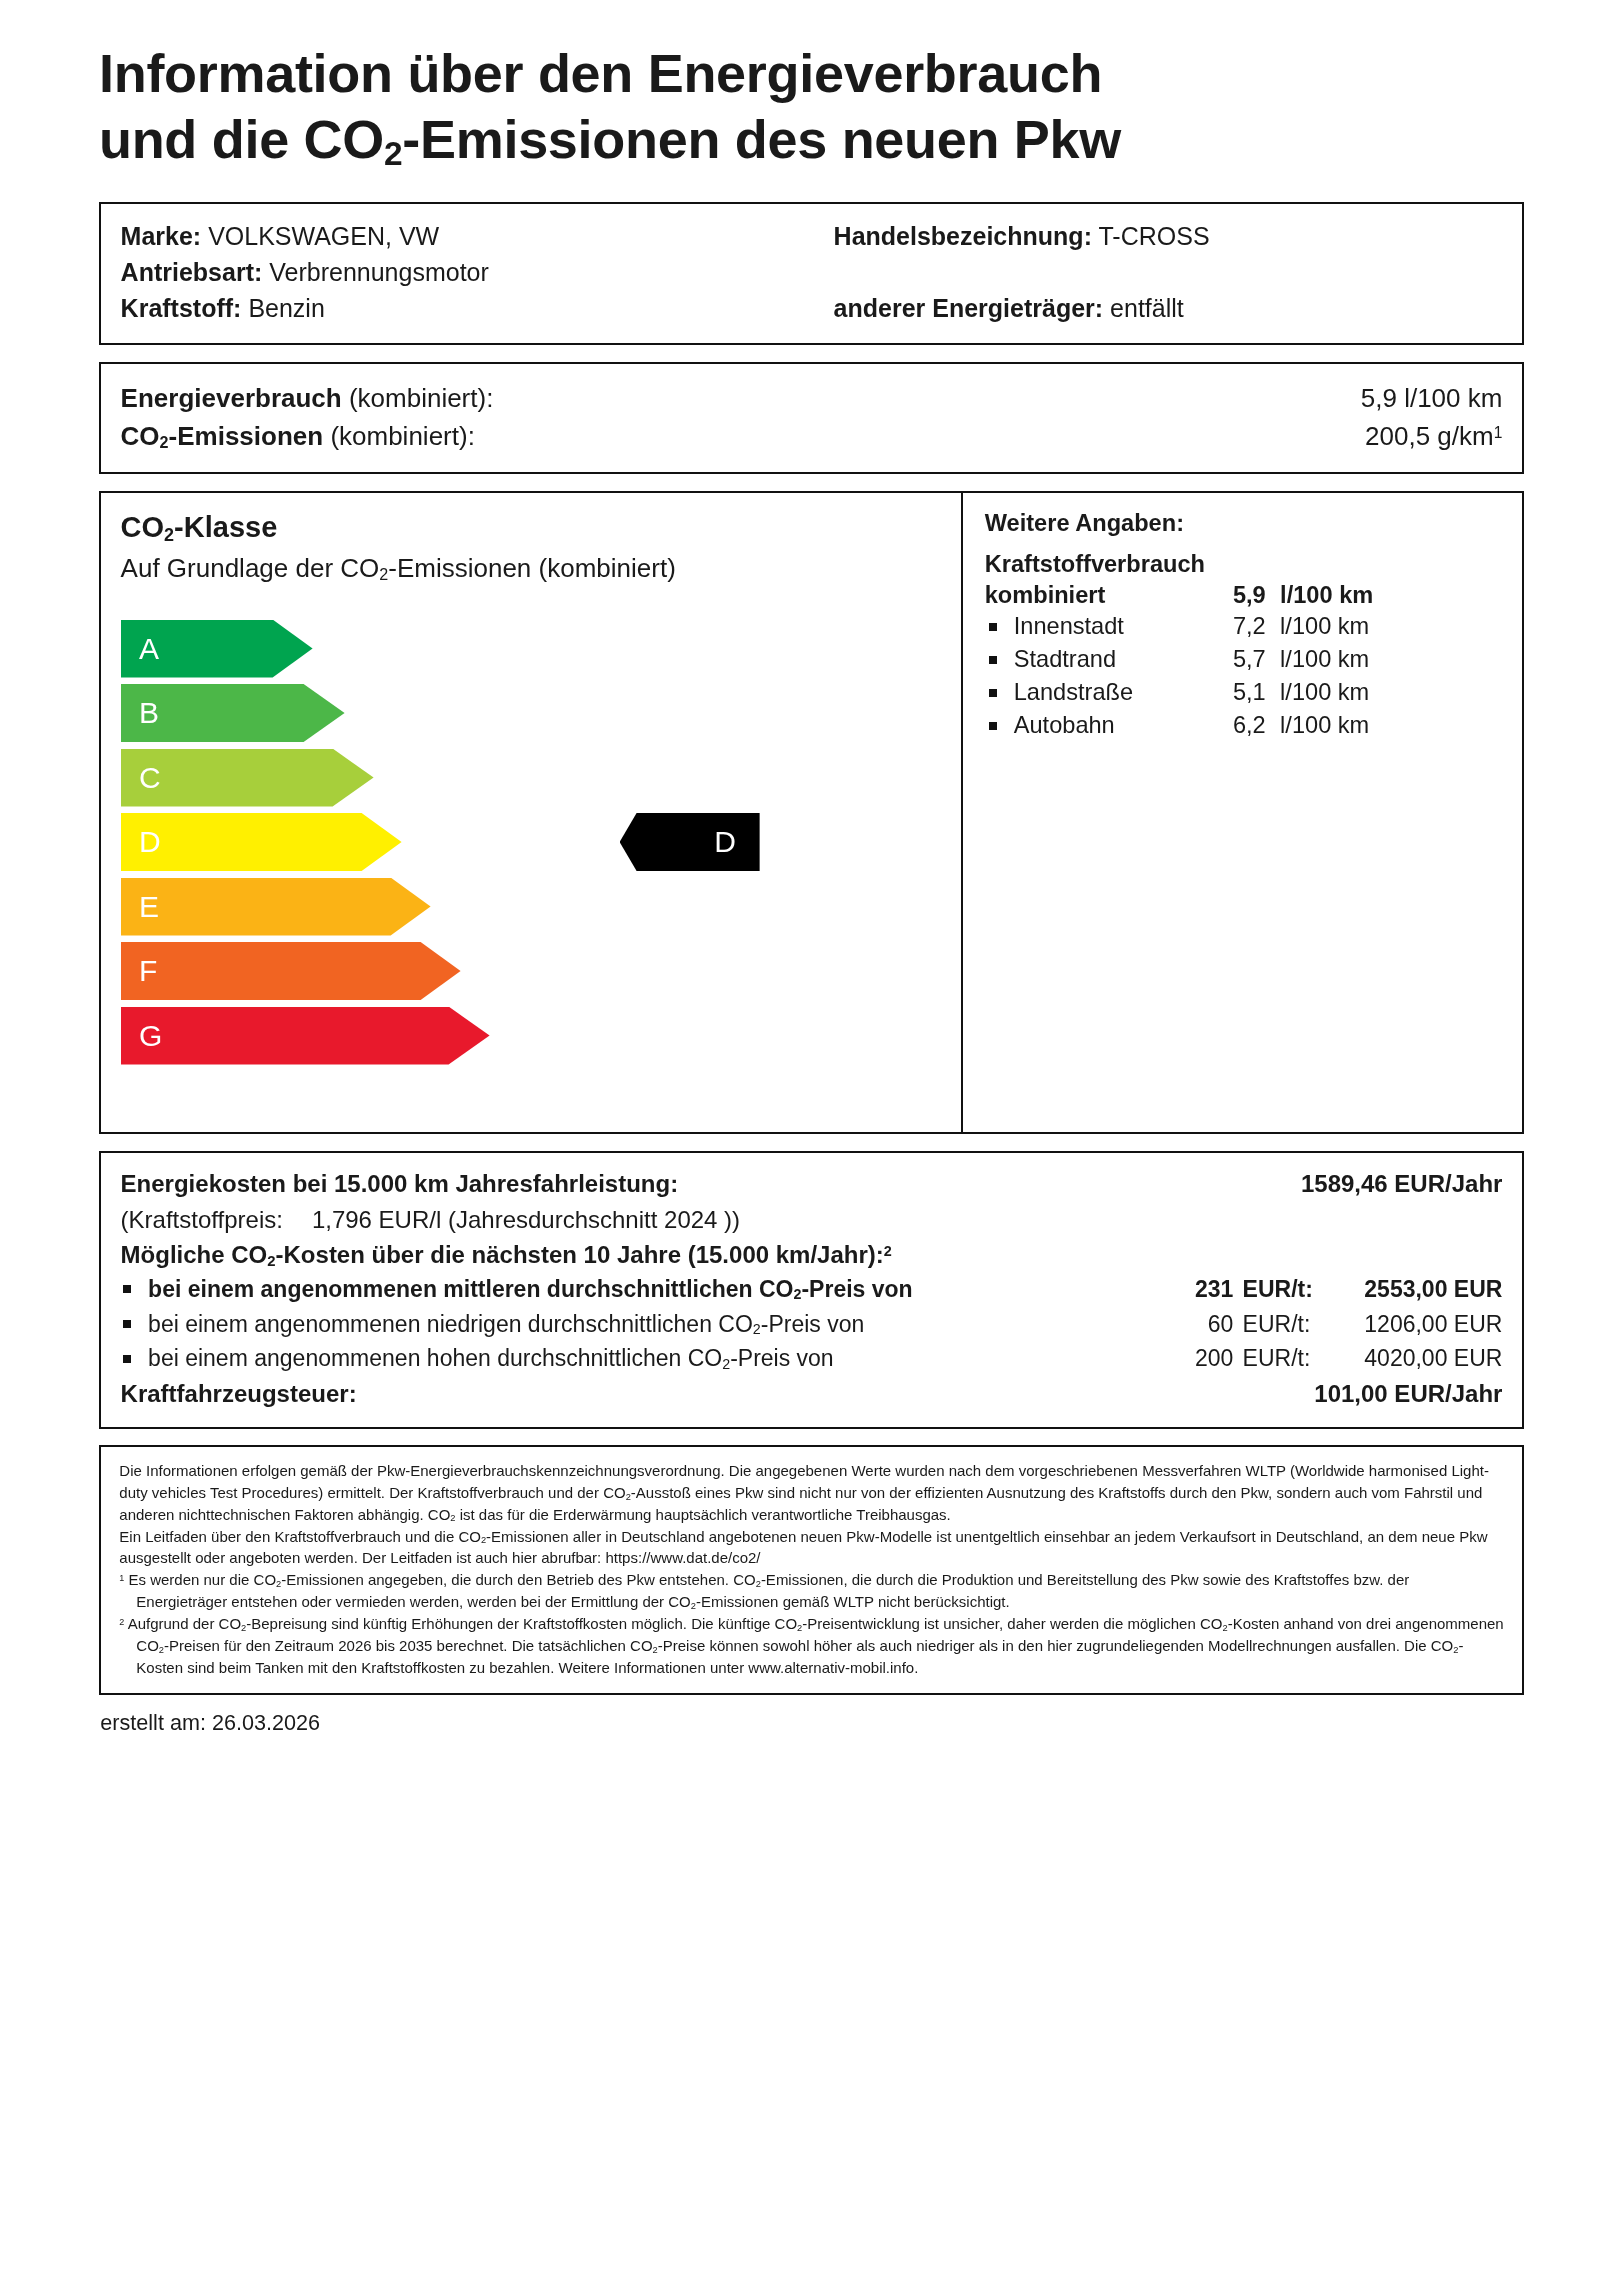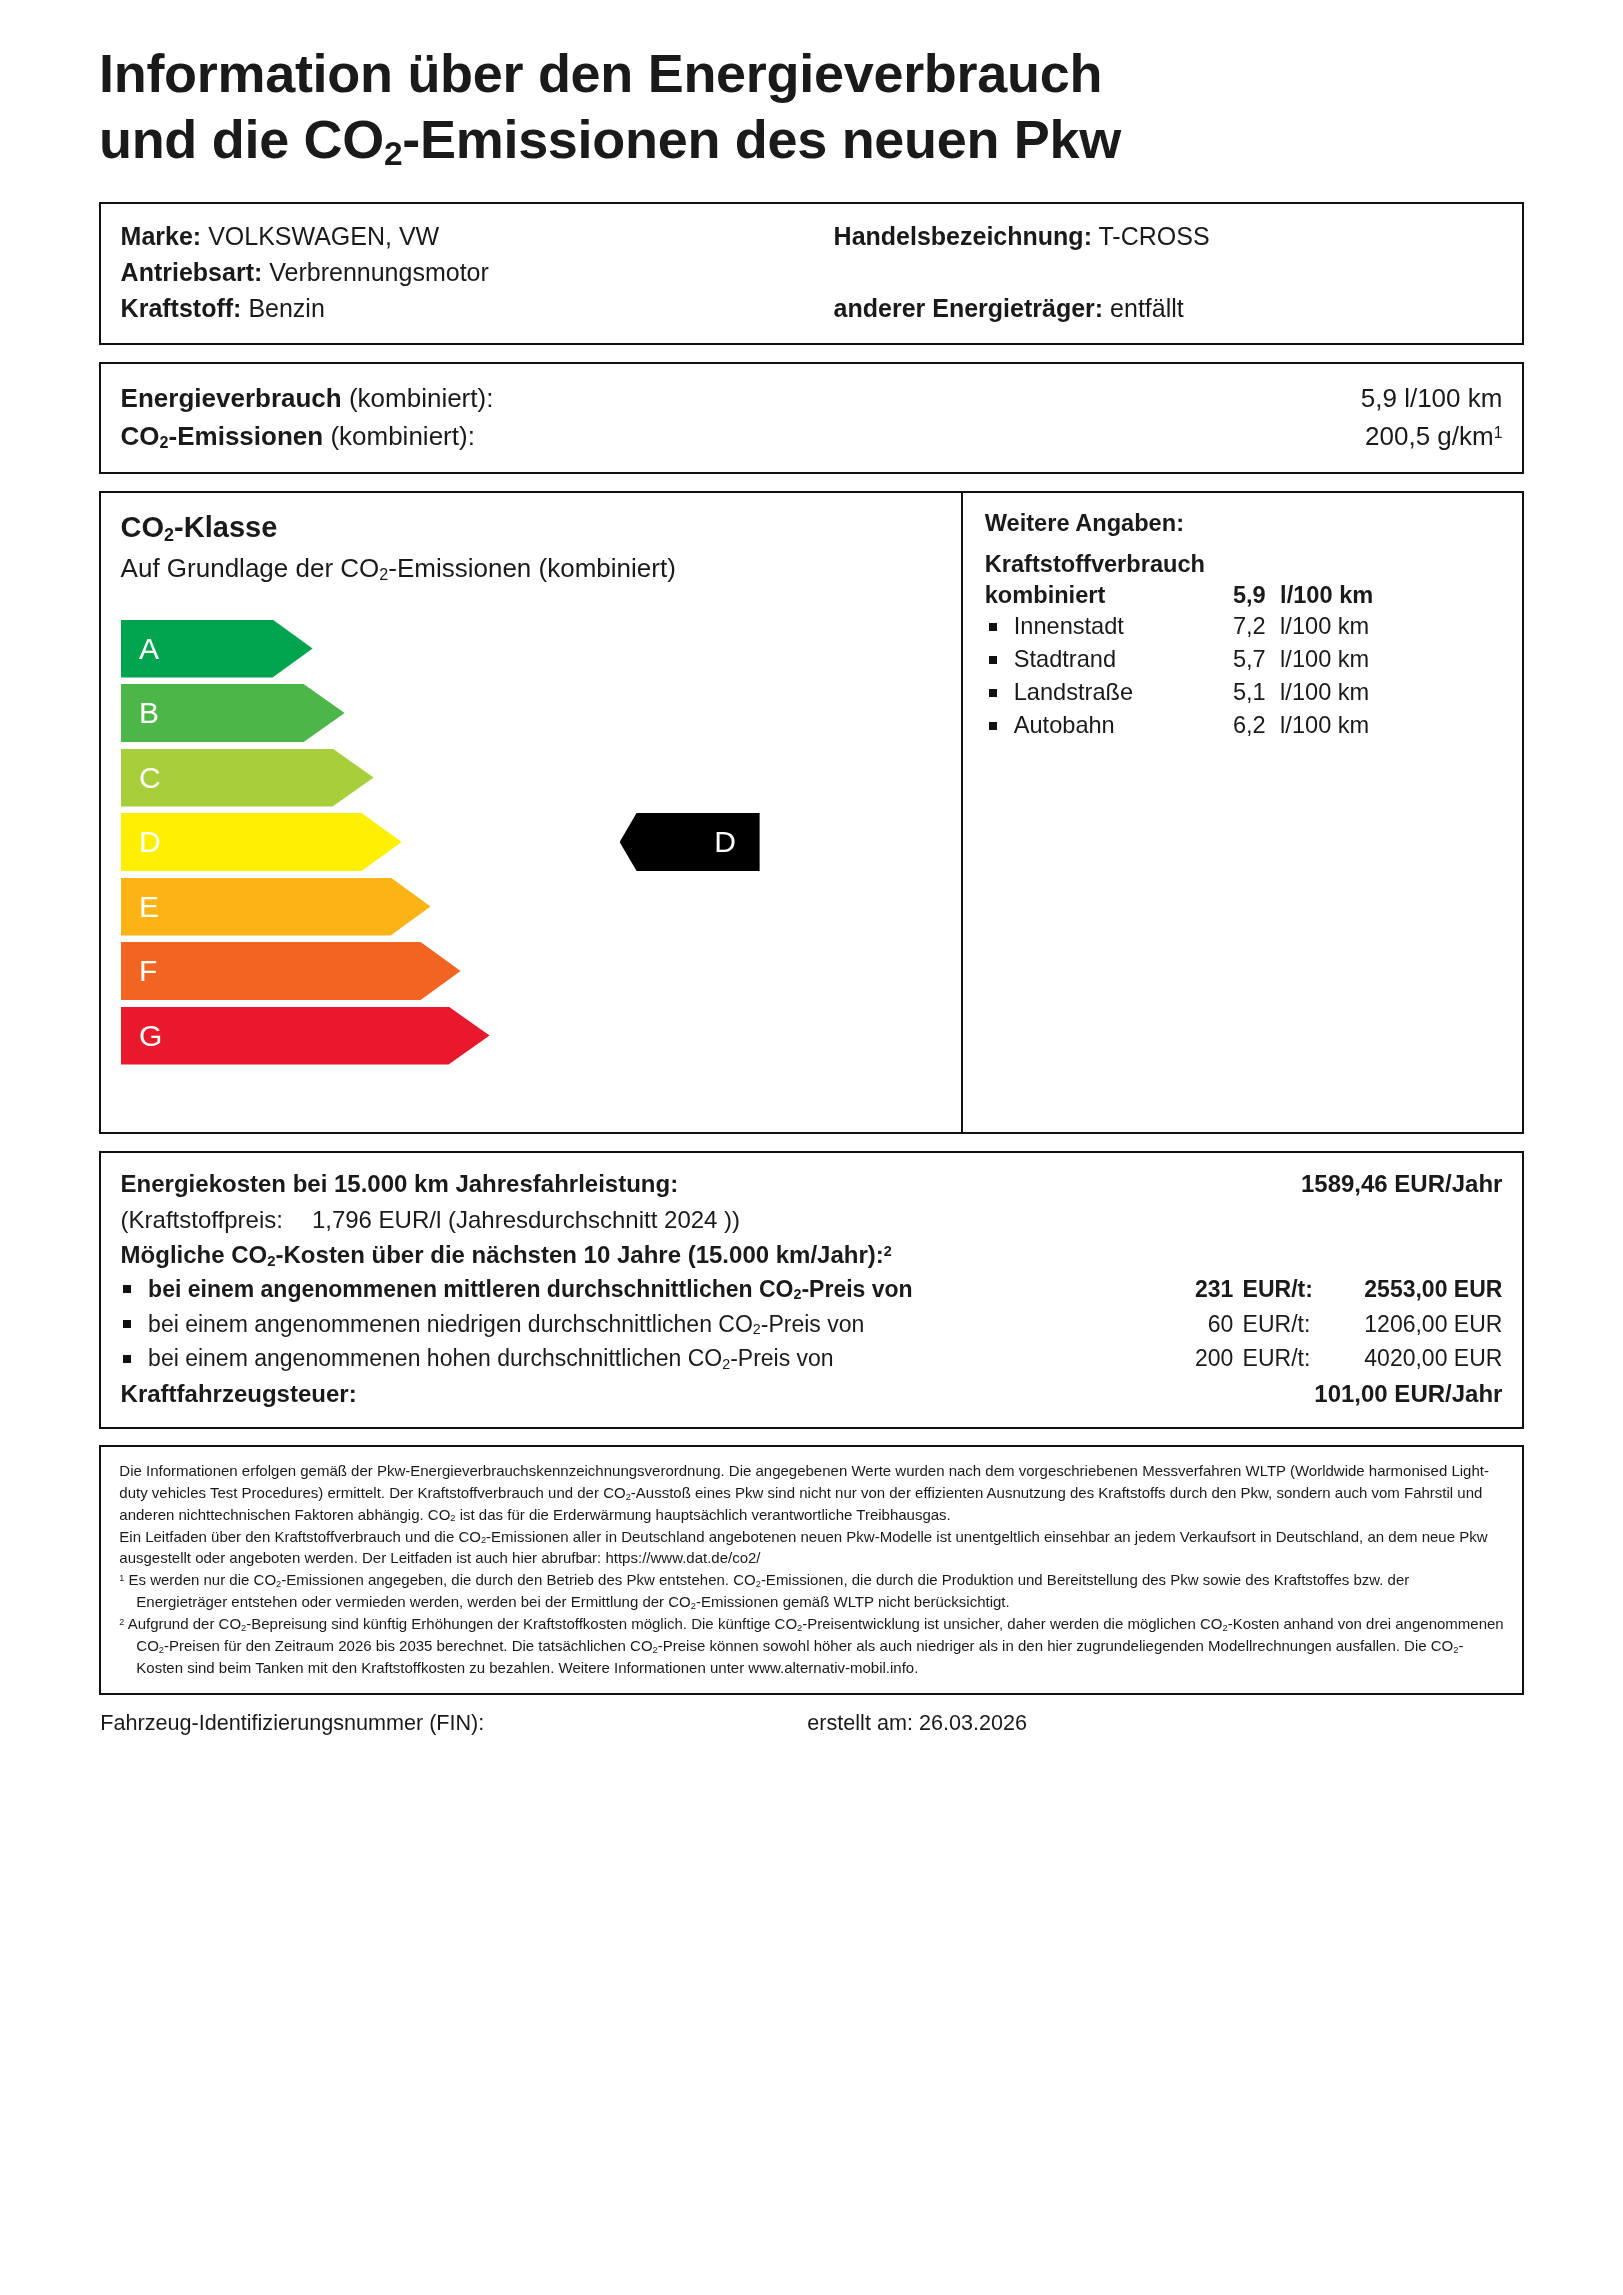--- a/index.html
+++ b/index.html
@@ -316,18 +316,17 @@
   </div>
 
   <div class="box legal">
     <p><span>Die Informationen erfolgen gemäß der Pkw-Energieverbrauchskennzeichnungsverordnung. Die angegebenen Werte wurden nach dem vorgeschriebenen Messverfahren WLTP (Worldwide harmonised Light-duty vehicles Test Procedures) ermittelt. Der Kraftstoffverbrauch und der CO</span><sub>2</sub><span>-Ausstoß eines Pkw sind nicht nur von der effizienten Ausnutzung des Kraftstoffs durch den Pkw, sondern auch vom Fahrstil und anderen nichttechnischen Faktoren abhängig. CO</span><sub>2</sub><span> ist das für die Erderwärmung hauptsächlich verantwortliche Treibhausgas.</span></p>
     <p><span>Ein Leitfaden über den Kraftstoffverbrauch und die CO</span><sub>2</sub><span>-Emissionen aller in Deutschland angebotenen neuen Pkw-Modelle ist unentgeltlich einsehbar an jedem Verkaufsort in Deutschland, an dem neue Pkw ausgestellt oder angeboten werden. Der Leitfaden ist auch hier abrufbar:  https://www.dat.de/co2/</span></p>
     <p class="fn"><sup>1</sup><span> Es werden nur die CO</span><sub>2</sub><span>-Emissionen angegeben, die durch den Betrieb des Pkw entstehen. CO</span><sub>2</sub><span>-Emissionen, die durch die Produktion und Bereitstellung des Pkw sowie des Kraftstoffes bzw. der Energieträger entstehen oder vermieden werden, werden bei der Ermittlung der CO</span><sub>2</sub><span>-Emissionen gemäß WLTP nicht berücksichtigt.</span></p>
     <p class="fn"><sup>2</sup><span> Aufgrund der CO</span><sub>2</sub><span>-Bepreisung sind künftig Erhöhungen der Kraftstoffkosten möglich. Die künftige CO</span><sub>2</sub><span>-Preisentwicklung ist unsicher, daher werden die möglichen CO</span><sub>2</sub><span>-Kosten anhand von drei angenommenen CO</span><sub>2</sub><span>-Preisen für den Zeitraum  2026  bis  2035   berechnet. Die tatsächlichen CO</span><sub>2</sub><span>-Preise können sowohl höher als auch niedriger als in den hier zugrundeliegenden Modellrechnungen ausfallen. Die CO</span><sub>2</sub><span>-Kosten sind beim Tanken mit den Kraftstoffkosten zu bezahlen. Weitere Informationen unter www.alternativ-mobil.info.</span></p>
   </div>
 
   <div class="footer">
-    <div class="fin"><span>Fahrzeug-Identifizierungsnummer (FIN):</span> <span></span></div>
     <div><span>erstellt am:</span> <span>26.03.2026</span></div>
   </div>
 
 </div>
 
 
 </body></html>

